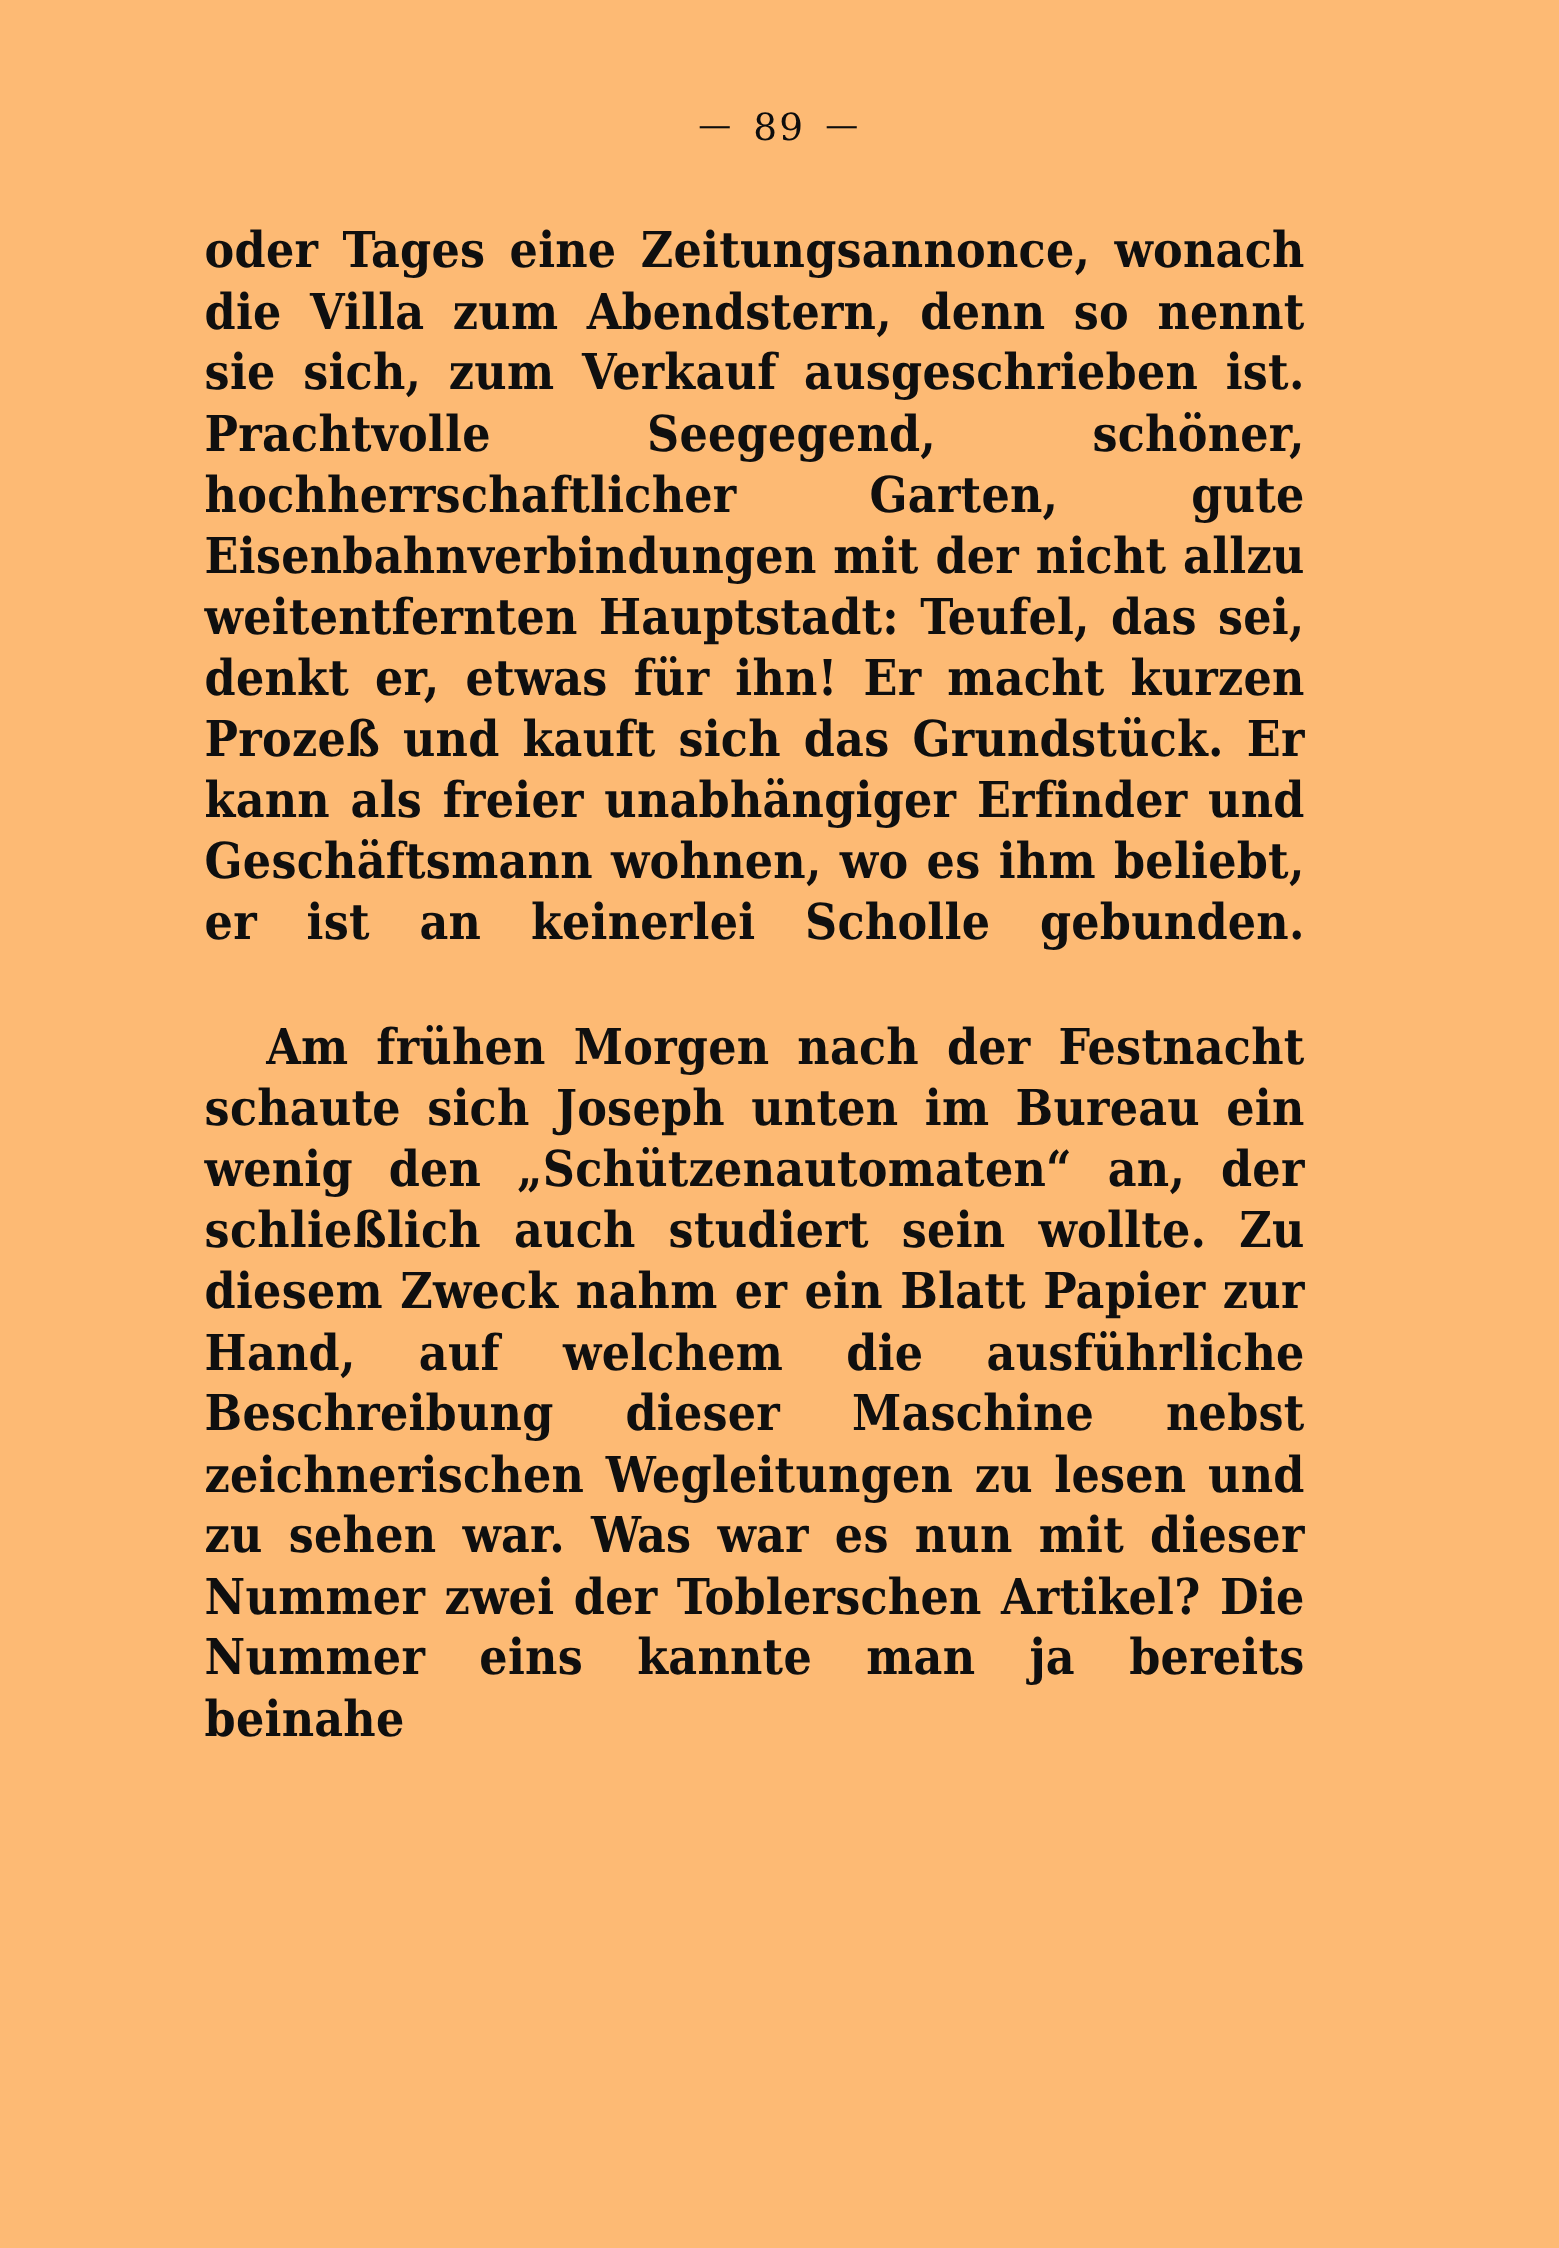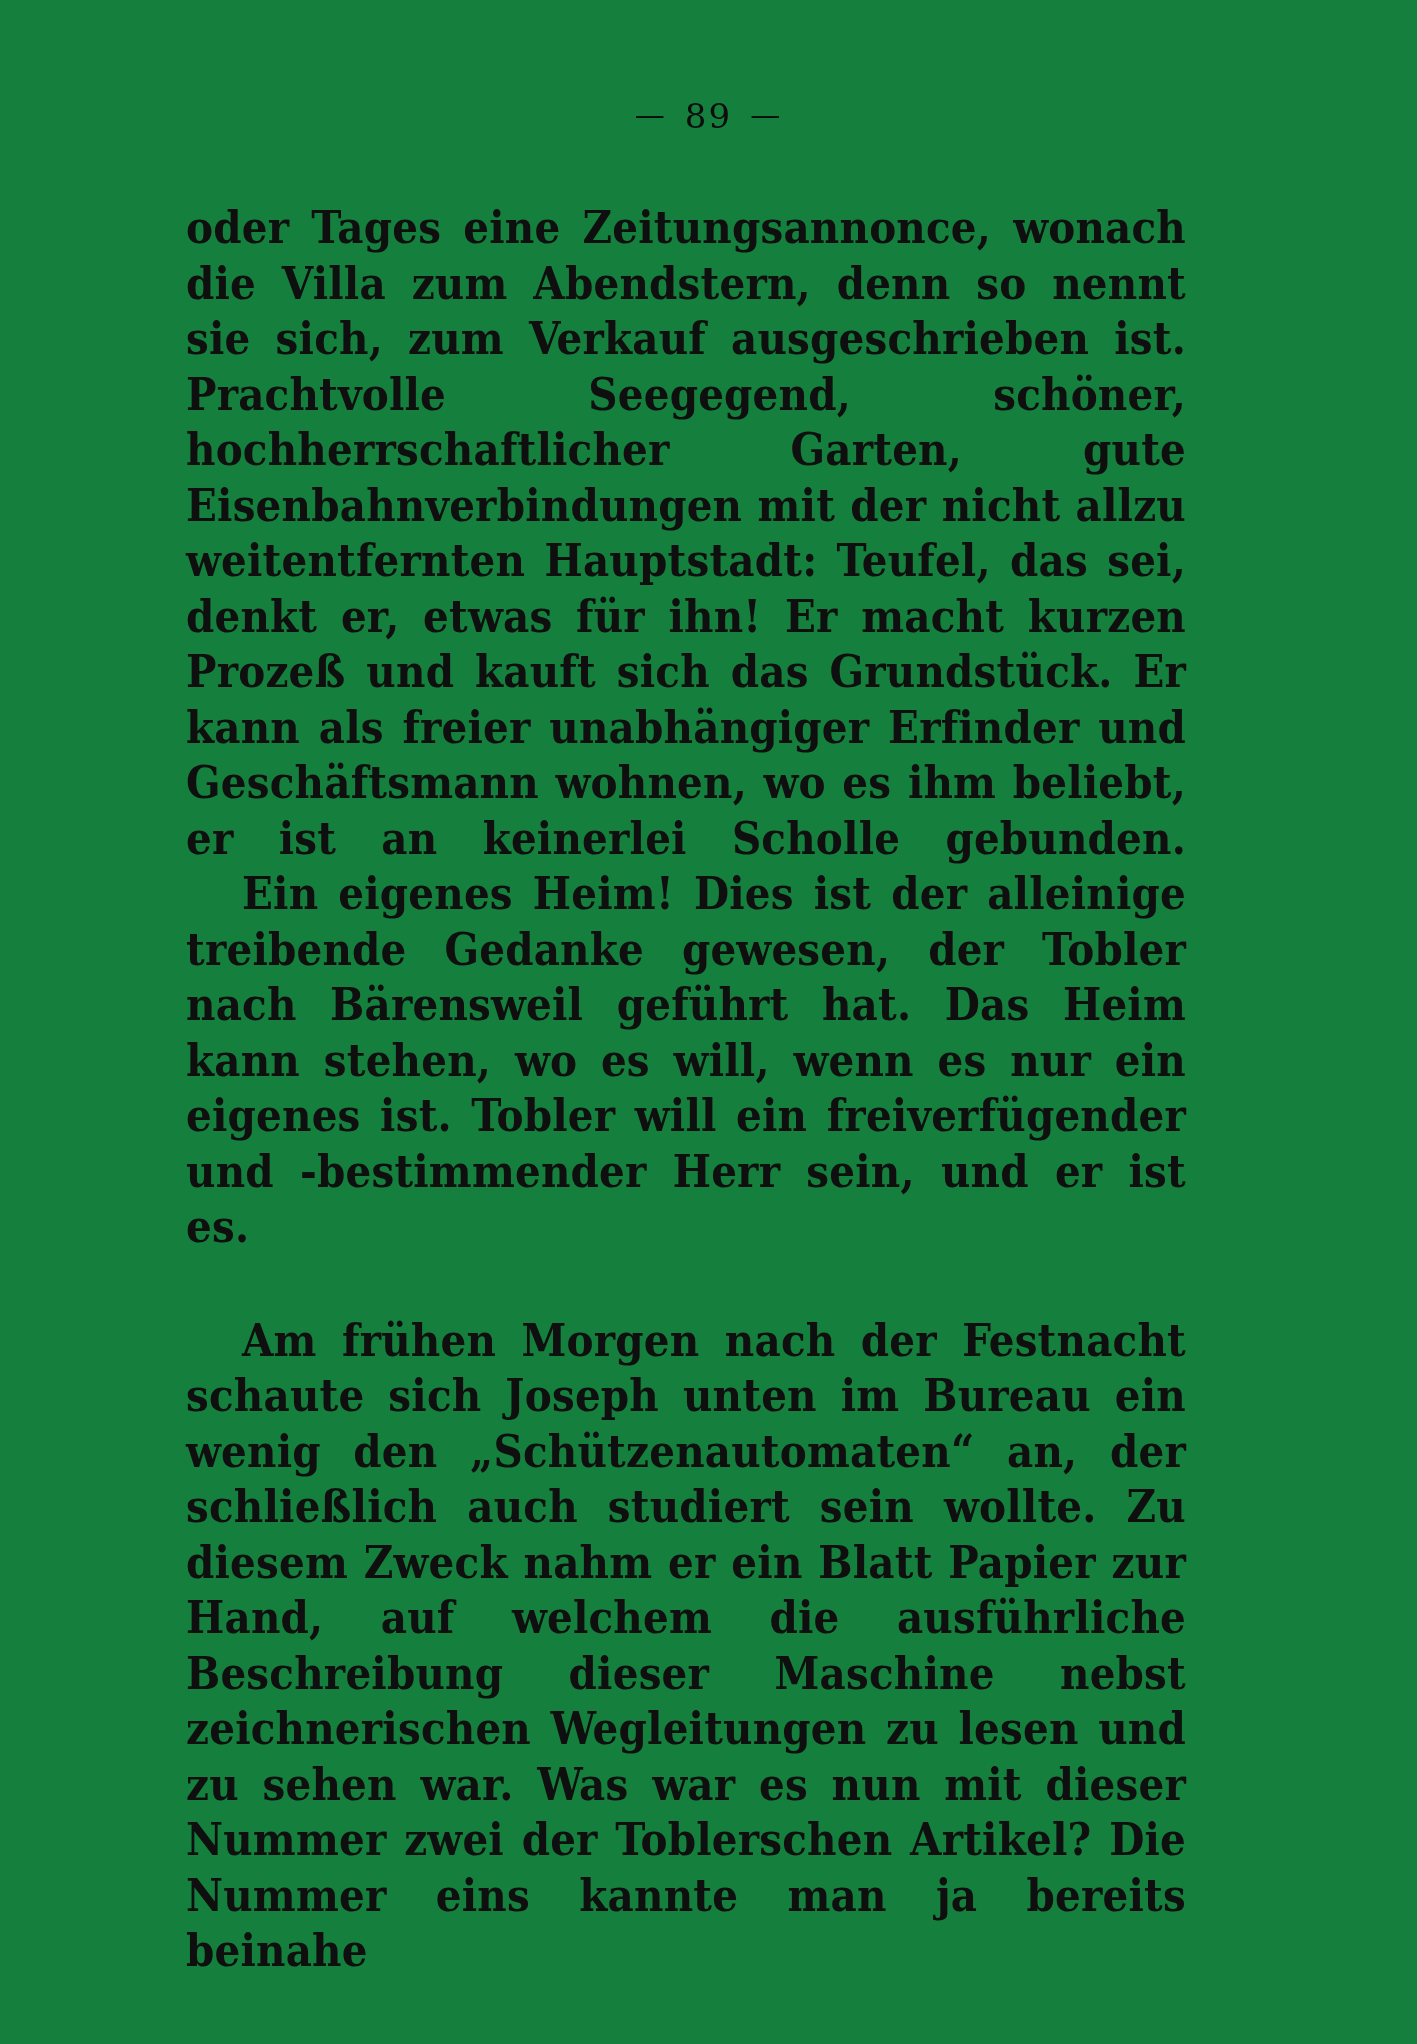--- a/index.html
+++ b/index.html
@@ -13,21 +13,21 @@
     font-family: "DejaVu Serif", serif;
     color: #111111;
     -webkit-font-smoothing: antialiased;
   }
   .page {
     position: relative;
     width: 1417px;
     height: 2044px;
     box-sizing: border-box;
     padding: 0;
-    background: #15803d;
+    background: #fdba74;
   }
   .page-header {
     position: absolute;
     top: 96px;
     left: 0;
     width: 1417px;
     text-align: center;
     font-family: "DejaVu Serif", serif;
     font-size: 34px;
     letter-spacing: 2px;
@@ -80,19 +80,18 @@
 <div class="page">
 
   <div class="page-header">
     <span class="dash">—</span><span>89</span><span class="dash">—</span>
   </div>
 
   <div class="body-block">
 
     <p class="para fraktur last-line-full">oder Tages eine Zeitungsannonce, wonach die Villa zum Abendstern, denn so nennt sie sich, zum Verkauf ausgeschrieben ist. Prachtvolle Seegegend, schöner, hochherrschaftlicher Garten, gute Eisenbahnverbindungen mit der nicht allzu weitentfernten Hauptstadt: Teufel, das sei, denkt er, etwas für ihn! Er macht kurzen Prozeß und kauft sich das Grundstück. Er kann als freier unabhängiger Erfinder und Geschäftsmann wohnen, wo es ihm beliebt, er ist an keinerlei Scholle gebunden.</p>
 
-    <p class="para fraktur indent">Ein eigenes Heim! Dies ist der alleinige treibende Gedanke gewesen, der Tobler nach Bärensweil geführt hat. Das Heim kann stehen, wo es will, wenn es nur ein eigenes ist. Tobler will ein freiverfügender und -bestimmender Herr sein, und er ist es.</p>
 
     <p class="para fraktur indent gap-above last-line-full">Am frühen Morgen nach der Festnacht schaute sich Joseph unten im Bureau ein wenig den „Schützenautomaten“ an, der schließlich auch studiert sein wollte. Zu diesem Zweck nahm er ein Blatt Papier zur Hand, auf welchem die ausführliche Beschreibung dieser Maschine nebst zeichnerischen Wegleitungen zu lesen und zu sehen war. Was war es nun mit dieser Nummer zwei der Toblerschen Artikel? Die Nummer eins kannte man ja bereits beinahe</p>
 
   </div>
 
 </div>
 
 </body></html>

